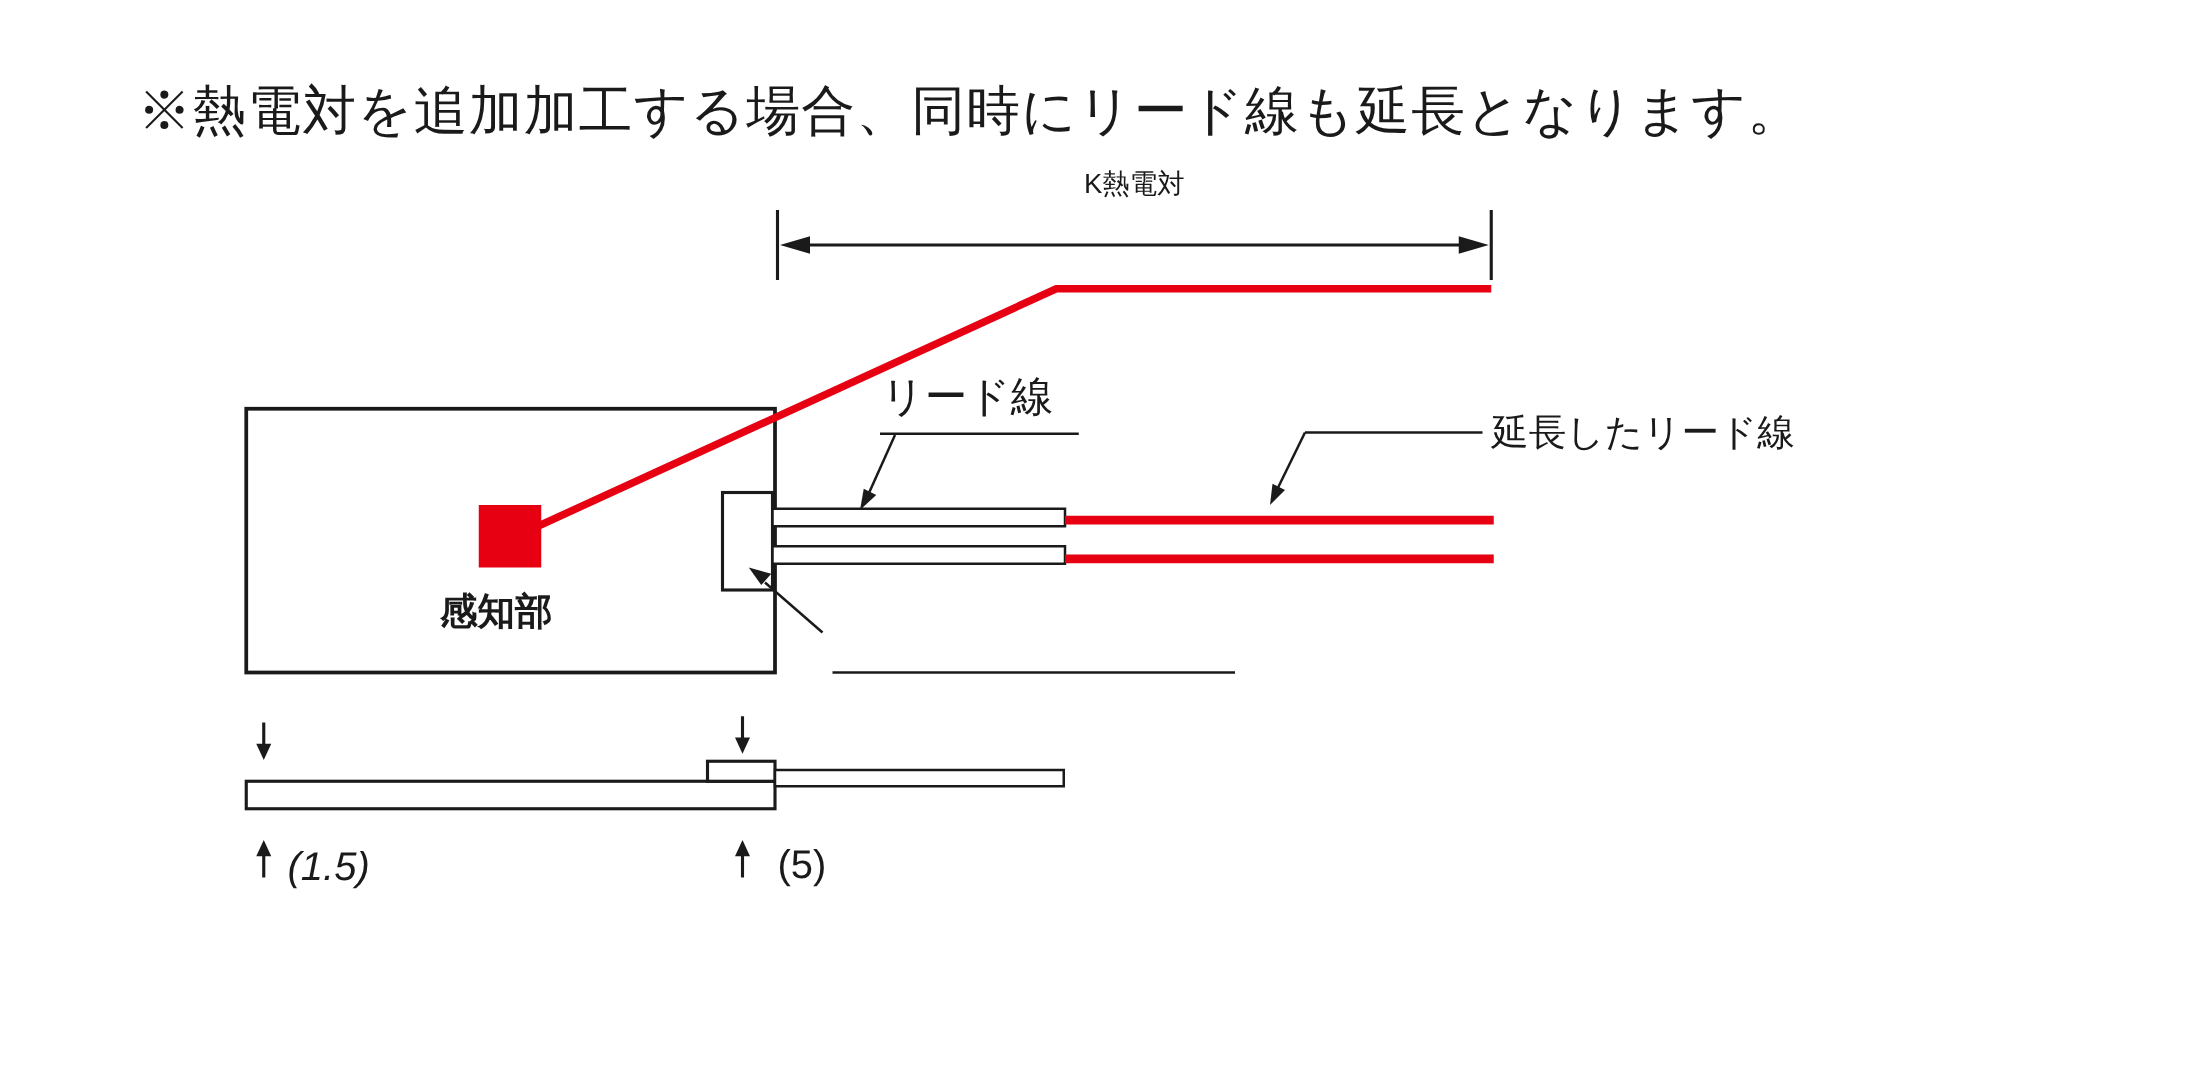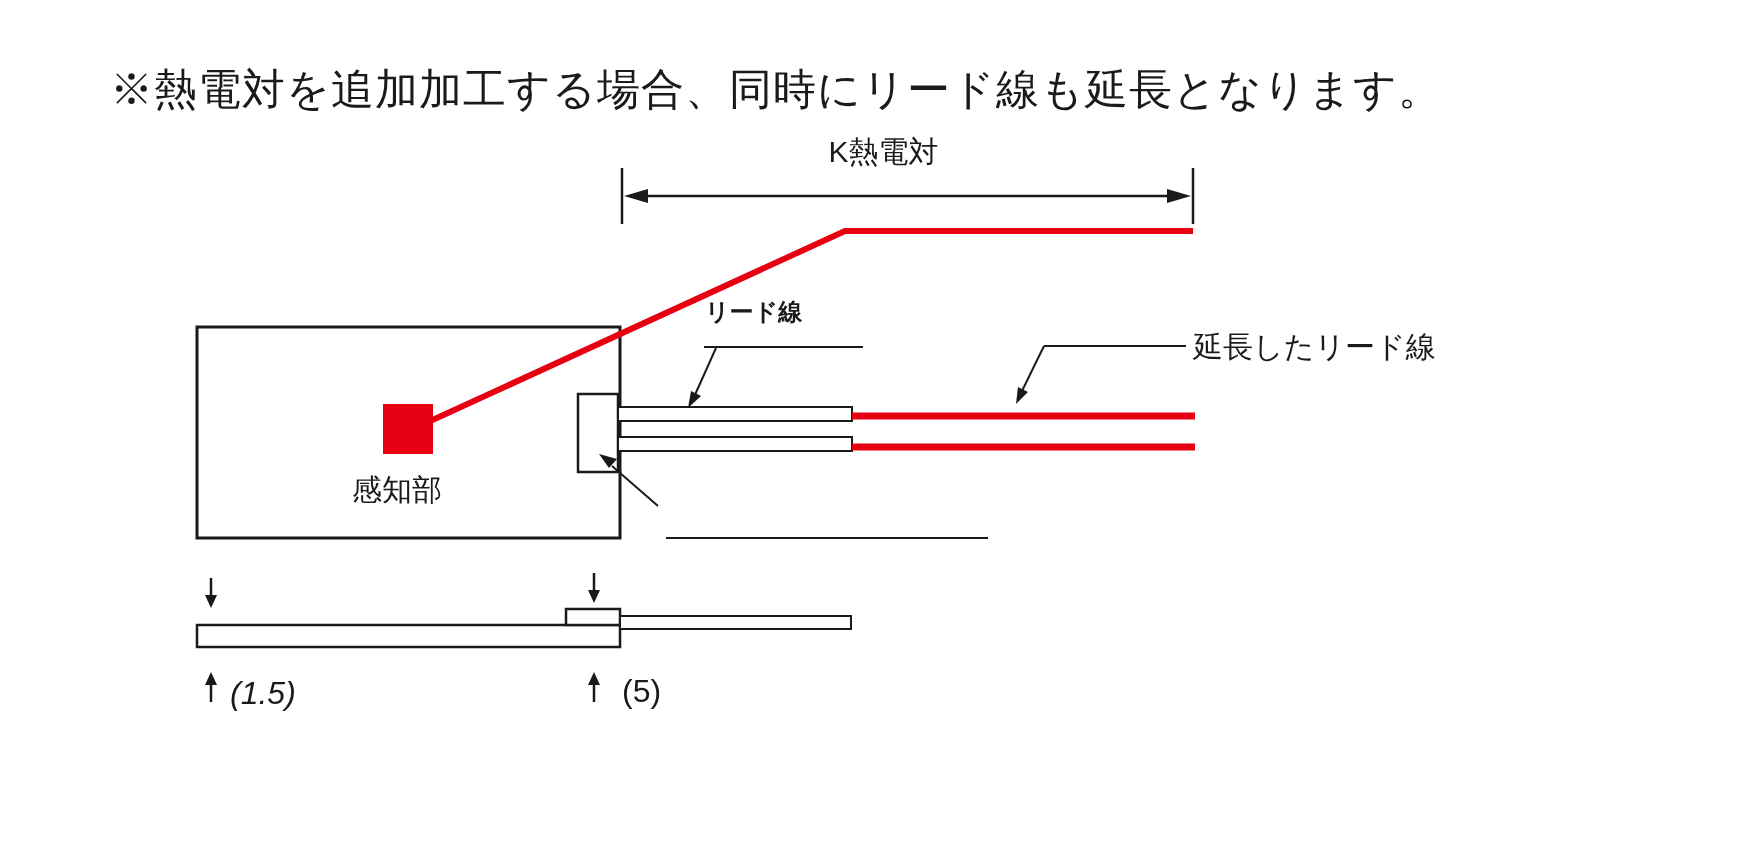--- a/index.html
+++ b/index.html
@@ -10,24 +10,24 @@
     position:relative;
     overflow:hidden;
     font-family:"Liberation Sans", sans-serif;
     color:var(--ink);
   }
   .stage { position:absolute; inset:0; }
   svg.draw { position:absolute; left:0; top:0; }
 
   .label { position:absolute; color:var(--ink); font-weight:500; white-space:nowrap; line-height:1.2; }
   .title      { left:110px;  top:20px;  font-size:43px; letter-spacing:1px;margin-top:44px; }
-  .k-label    { left:598px;  top:134px; width:571px; text-align:center; font-size:30px; }
-  .lead-wire-label { left:705px;  top:298px; font-size:24px;font-weight:bold; }
+  .k-label    { left:622px;  top:134px; width:571px; text-align:center; font-size:22px; }
+  .lead-wire-label { left:705px;  top:298px; font-size:34px; }
   .ext-lead-label  { left:1193px; top:329px; font-size:30px; }
-  .sensing-label   { left:352px;  top:472px; font-size:30px; }
+  .sensing-label   { left:352px;  top:472px; font-size:30px;font-weight:bold; }
   .sheet-label     { left:668px;  top:494px; font-size:30px; }
   .dim15      { left:230px;  top:674px; font-size:32px;font-style:italic; }
   .dim5       { left:622px;  top:672px; font-size:32px; }
 
   .ink-line    { stroke:var(--ink); fill:none; }
   .ink-fill    { fill:var(--ink); stroke:none; }
   .white-shape { fill:#ffffff; stroke:var(--ink); }
   .red-stroke  { stroke:var(--red); fill:none; }
   .red-fill    { fill:var(--red); stroke:none; }
 </style>

